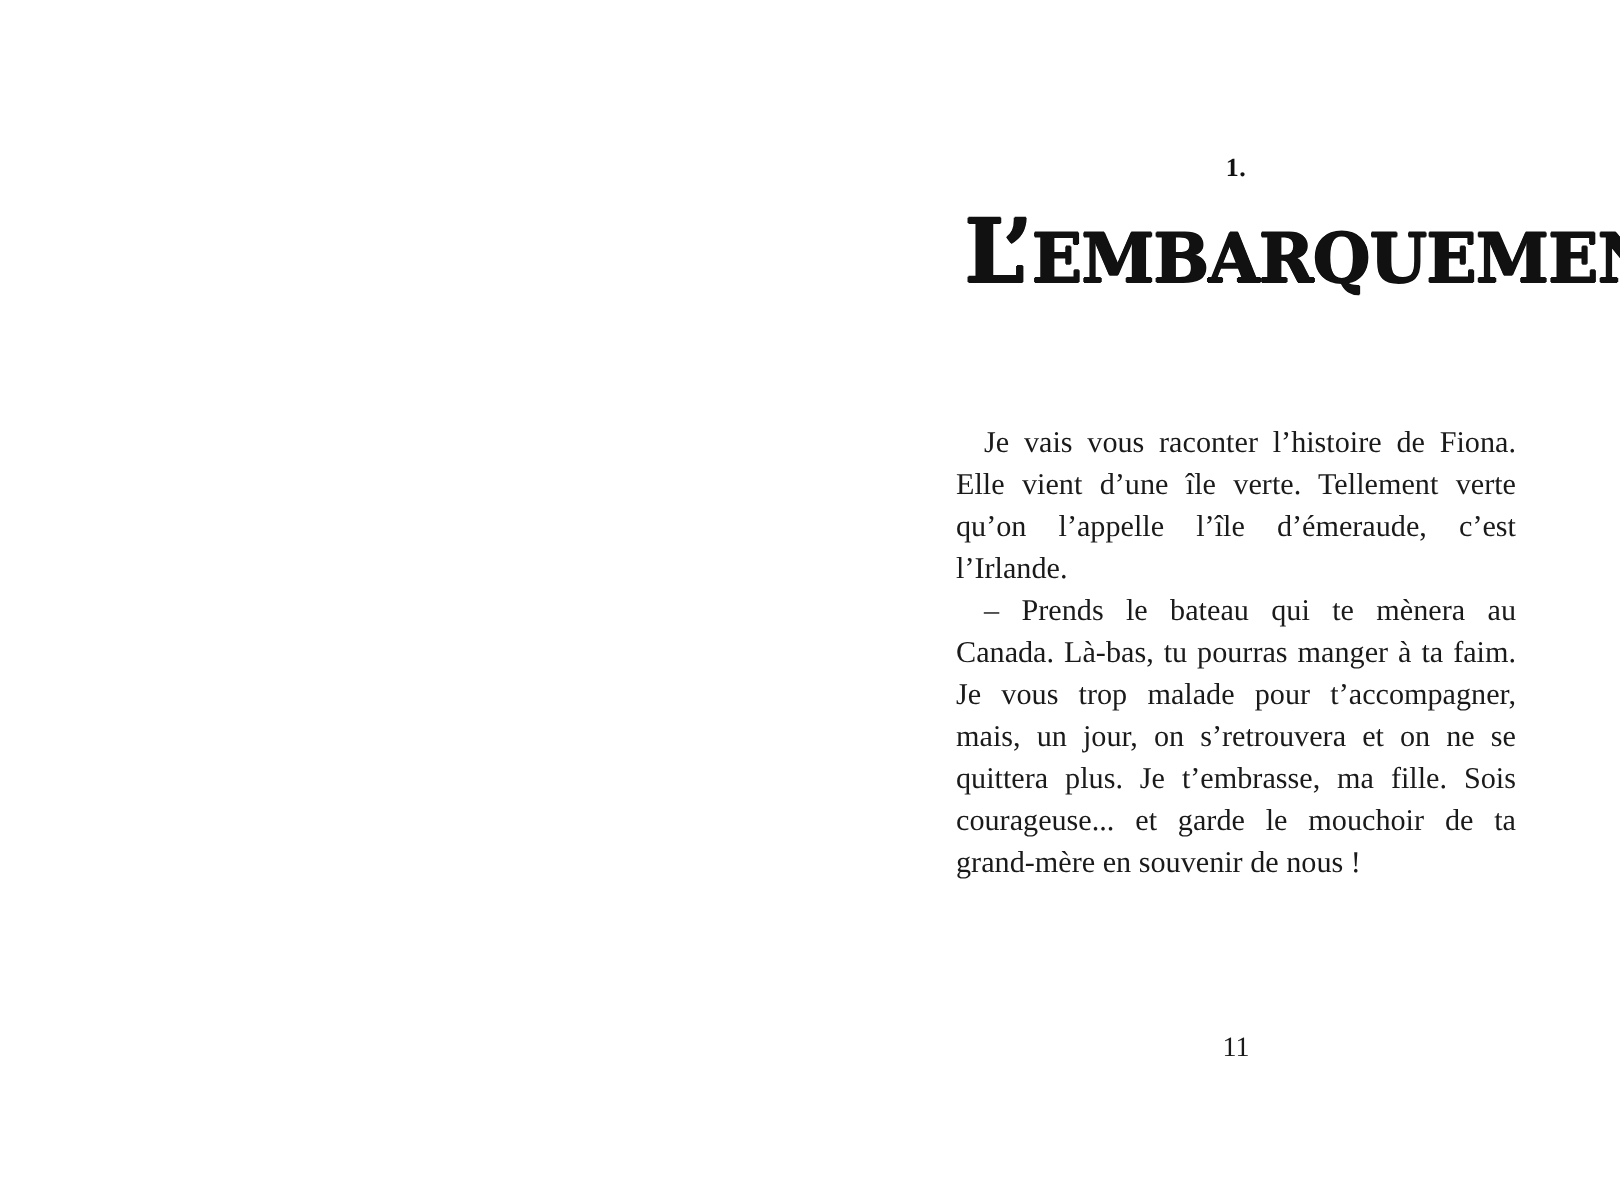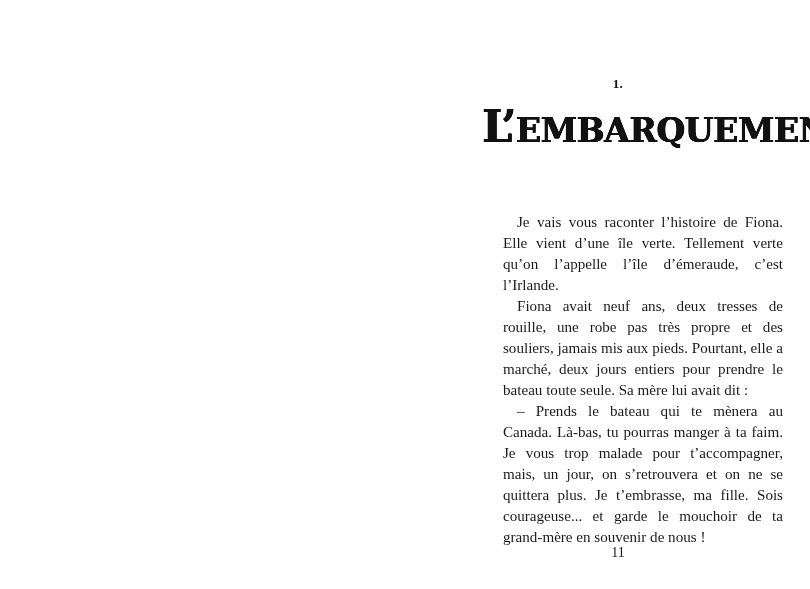--- a/index.html
+++ b/index.html
@@ -99,35 +99,34 @@
     position: absolute;
     top: 212px;
     left: 0;
     width: 280px;
     font-size: 15.1px;
     line-height: 21px;
     text-align: justify;
     text-justify: inter-word;
     color: #1a1a1a;
     hyphens: none;
-    margin-left: 25px;
   }
 
   .body-text p {
     margin: 0;
     text-indent: 14px;
   }
   
   .body-text p:last-child {
     text-align: justify;
   }
 
   .page-number {
     position: absolute;
-    top: 545px;
+    top: 517px;
     left: 0;
     width: 280px;
     text-align: center;
     font-size: 14px;
     color: #1a1a1a;
   }
 </style>
 </head>
 <body>
 
@@ -140,21 +139,20 @@
     <div class="text-column">
 
       <div class="chapter-number">1.</div>
 
       <div class="chapter-title">
         <span class="drop-cap">L’</span><span class="rest-caps">EMBARQUEMENT</span>
       </div>
 
       <div class="body-text">
         <p>Je vais vous raconter l’histoire de Fiona. Elle vient d’une île verte. Tellement verte qu’on l’appelle l’île d’émeraude, c’est l’Irlande.</p>
-        <p>Fiona avait neuf ans, deux tresses de rouille, une robe pas très propre et des souliers, jamais mis aux pieds. Pourtant, elle a marché, deux jours entiers pour prendre le bateau toute seule. Sa mère lui avait dit :</p>
         <p>– Prends le bateau qui te mènera au Canada. Là-bas, tu pourras manger à ta faim. Je vous trop malade pour t’accompagner, mais, un jour, on s’retrouvera et on ne se quittera plus. Je t’embrasse, ma fille. Sois courageuse... et garde le mouchoir de ta grand-mère en souvenir de nous !</p>
       </div>
 
       <div class="page-number">11</div>
 
     </div>
   </div>
 </div>
 
 </body></html>

